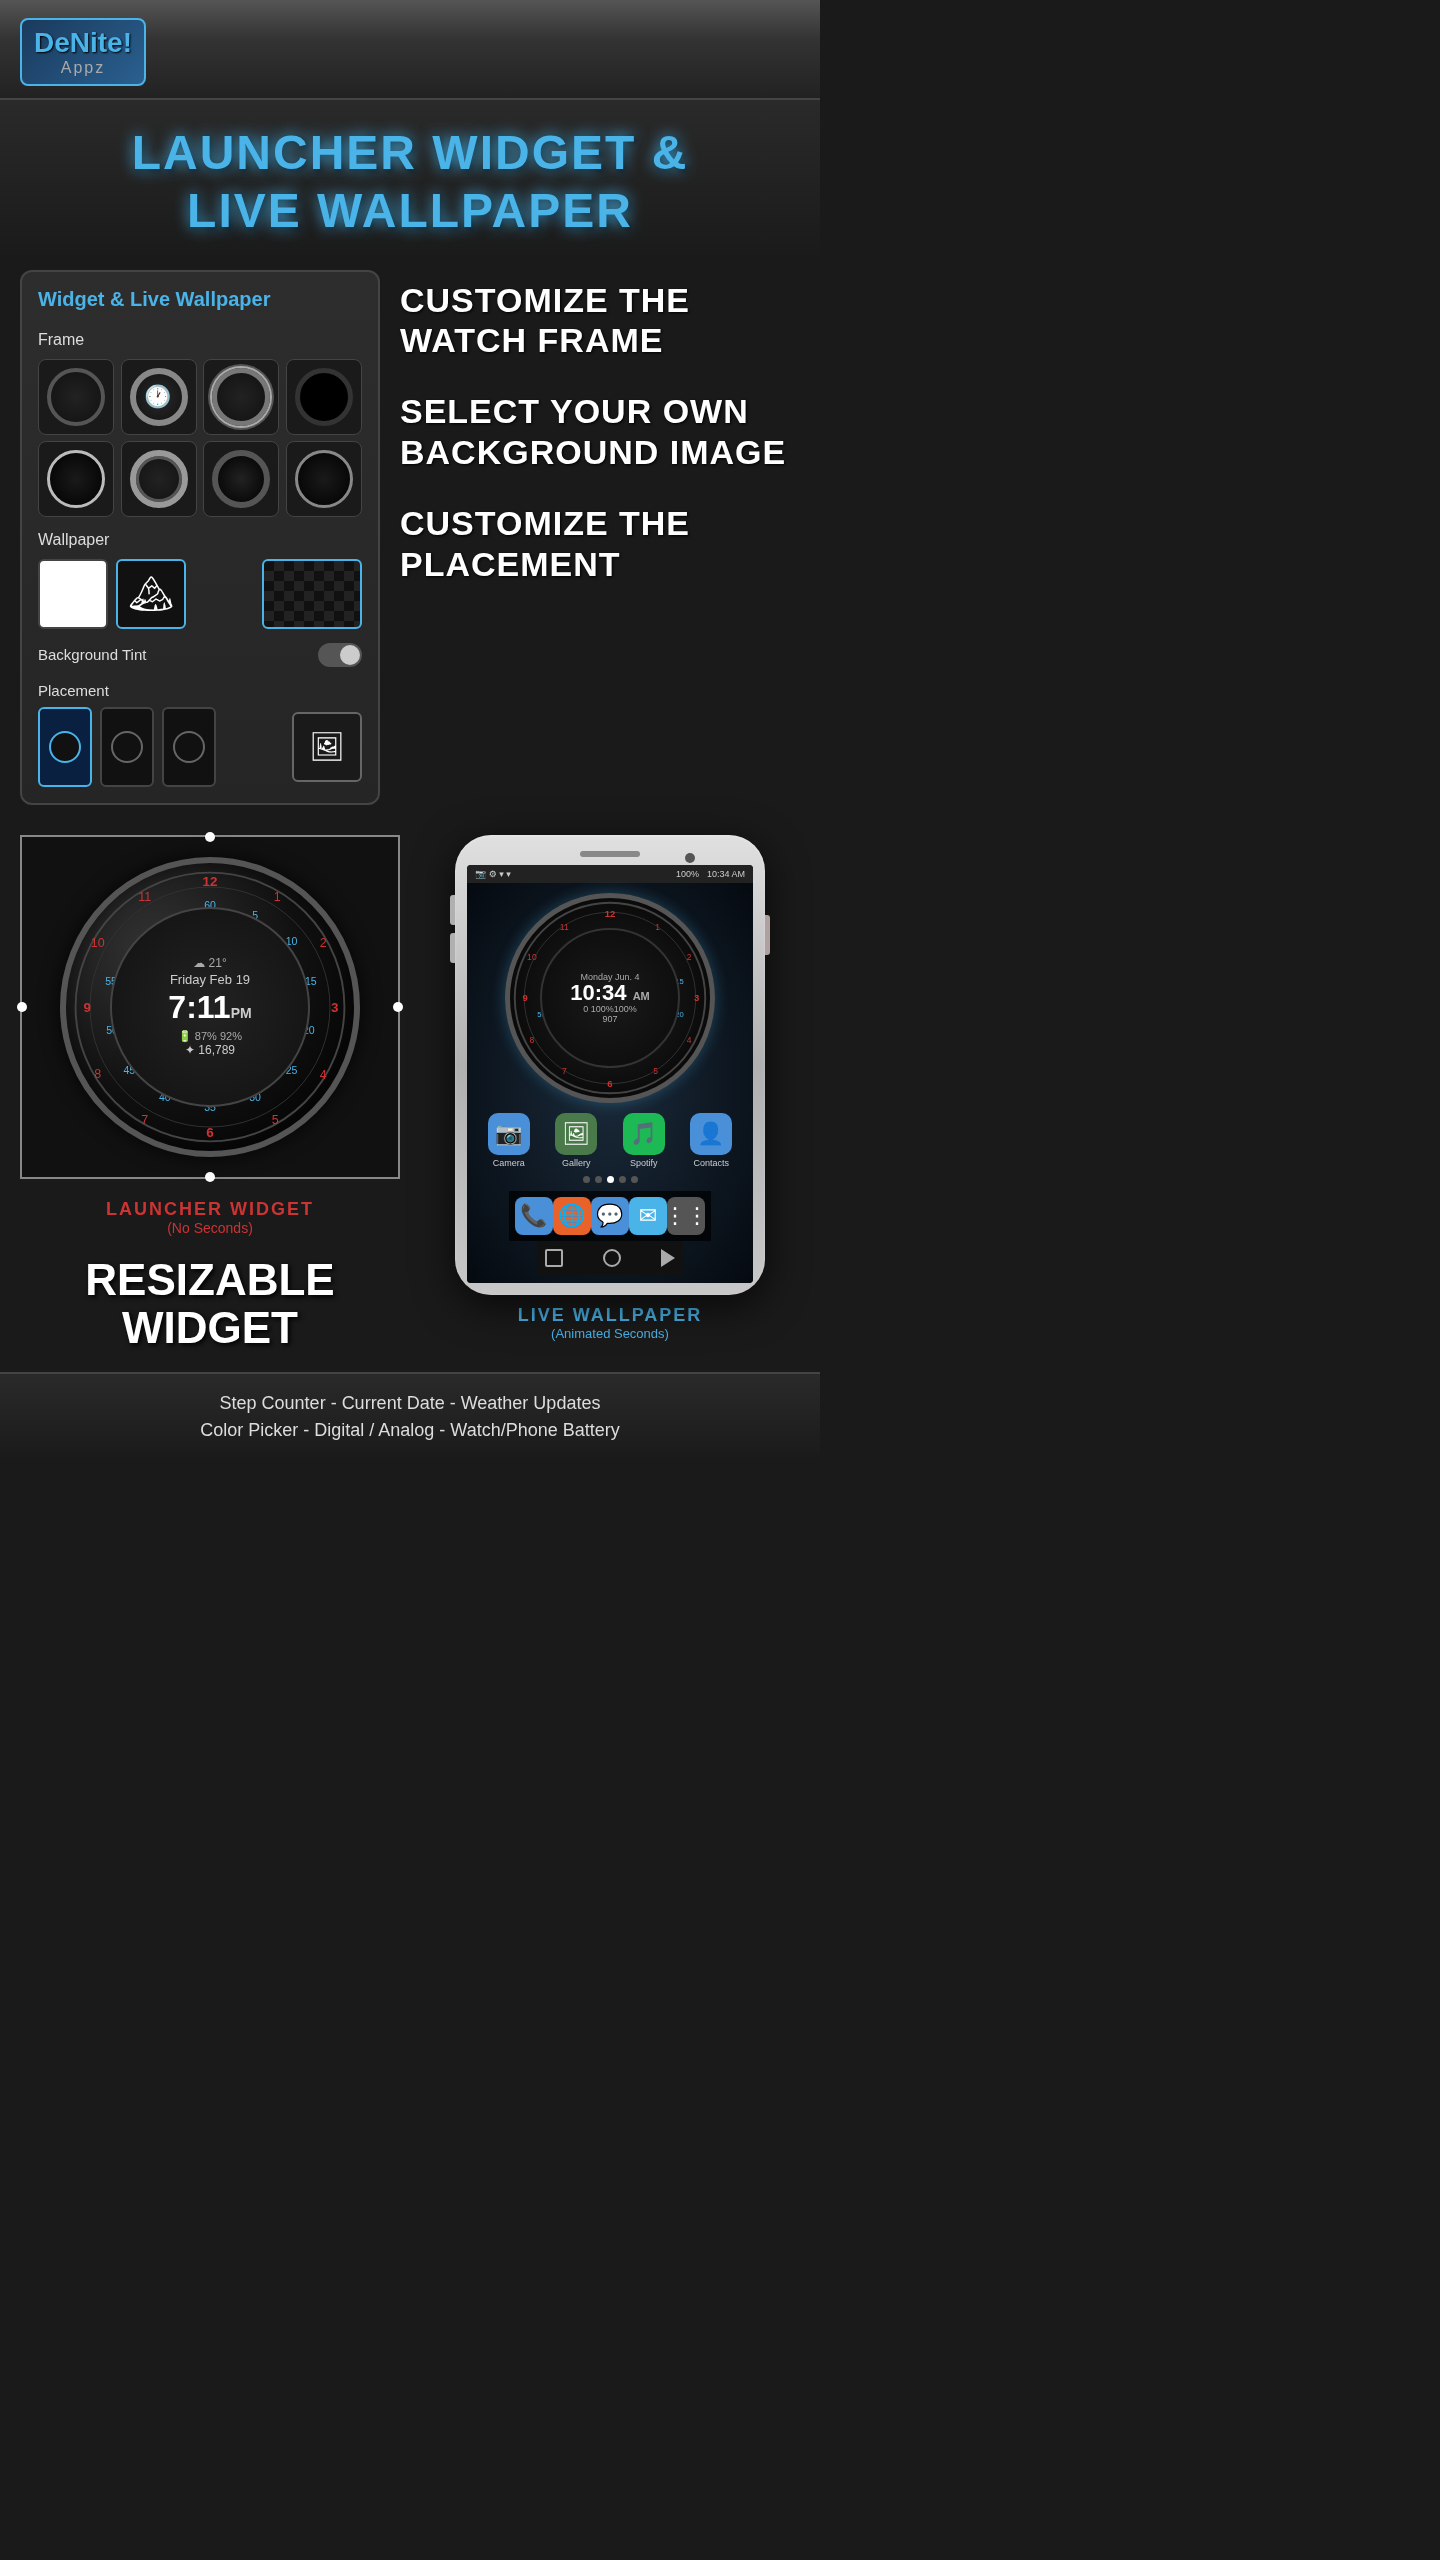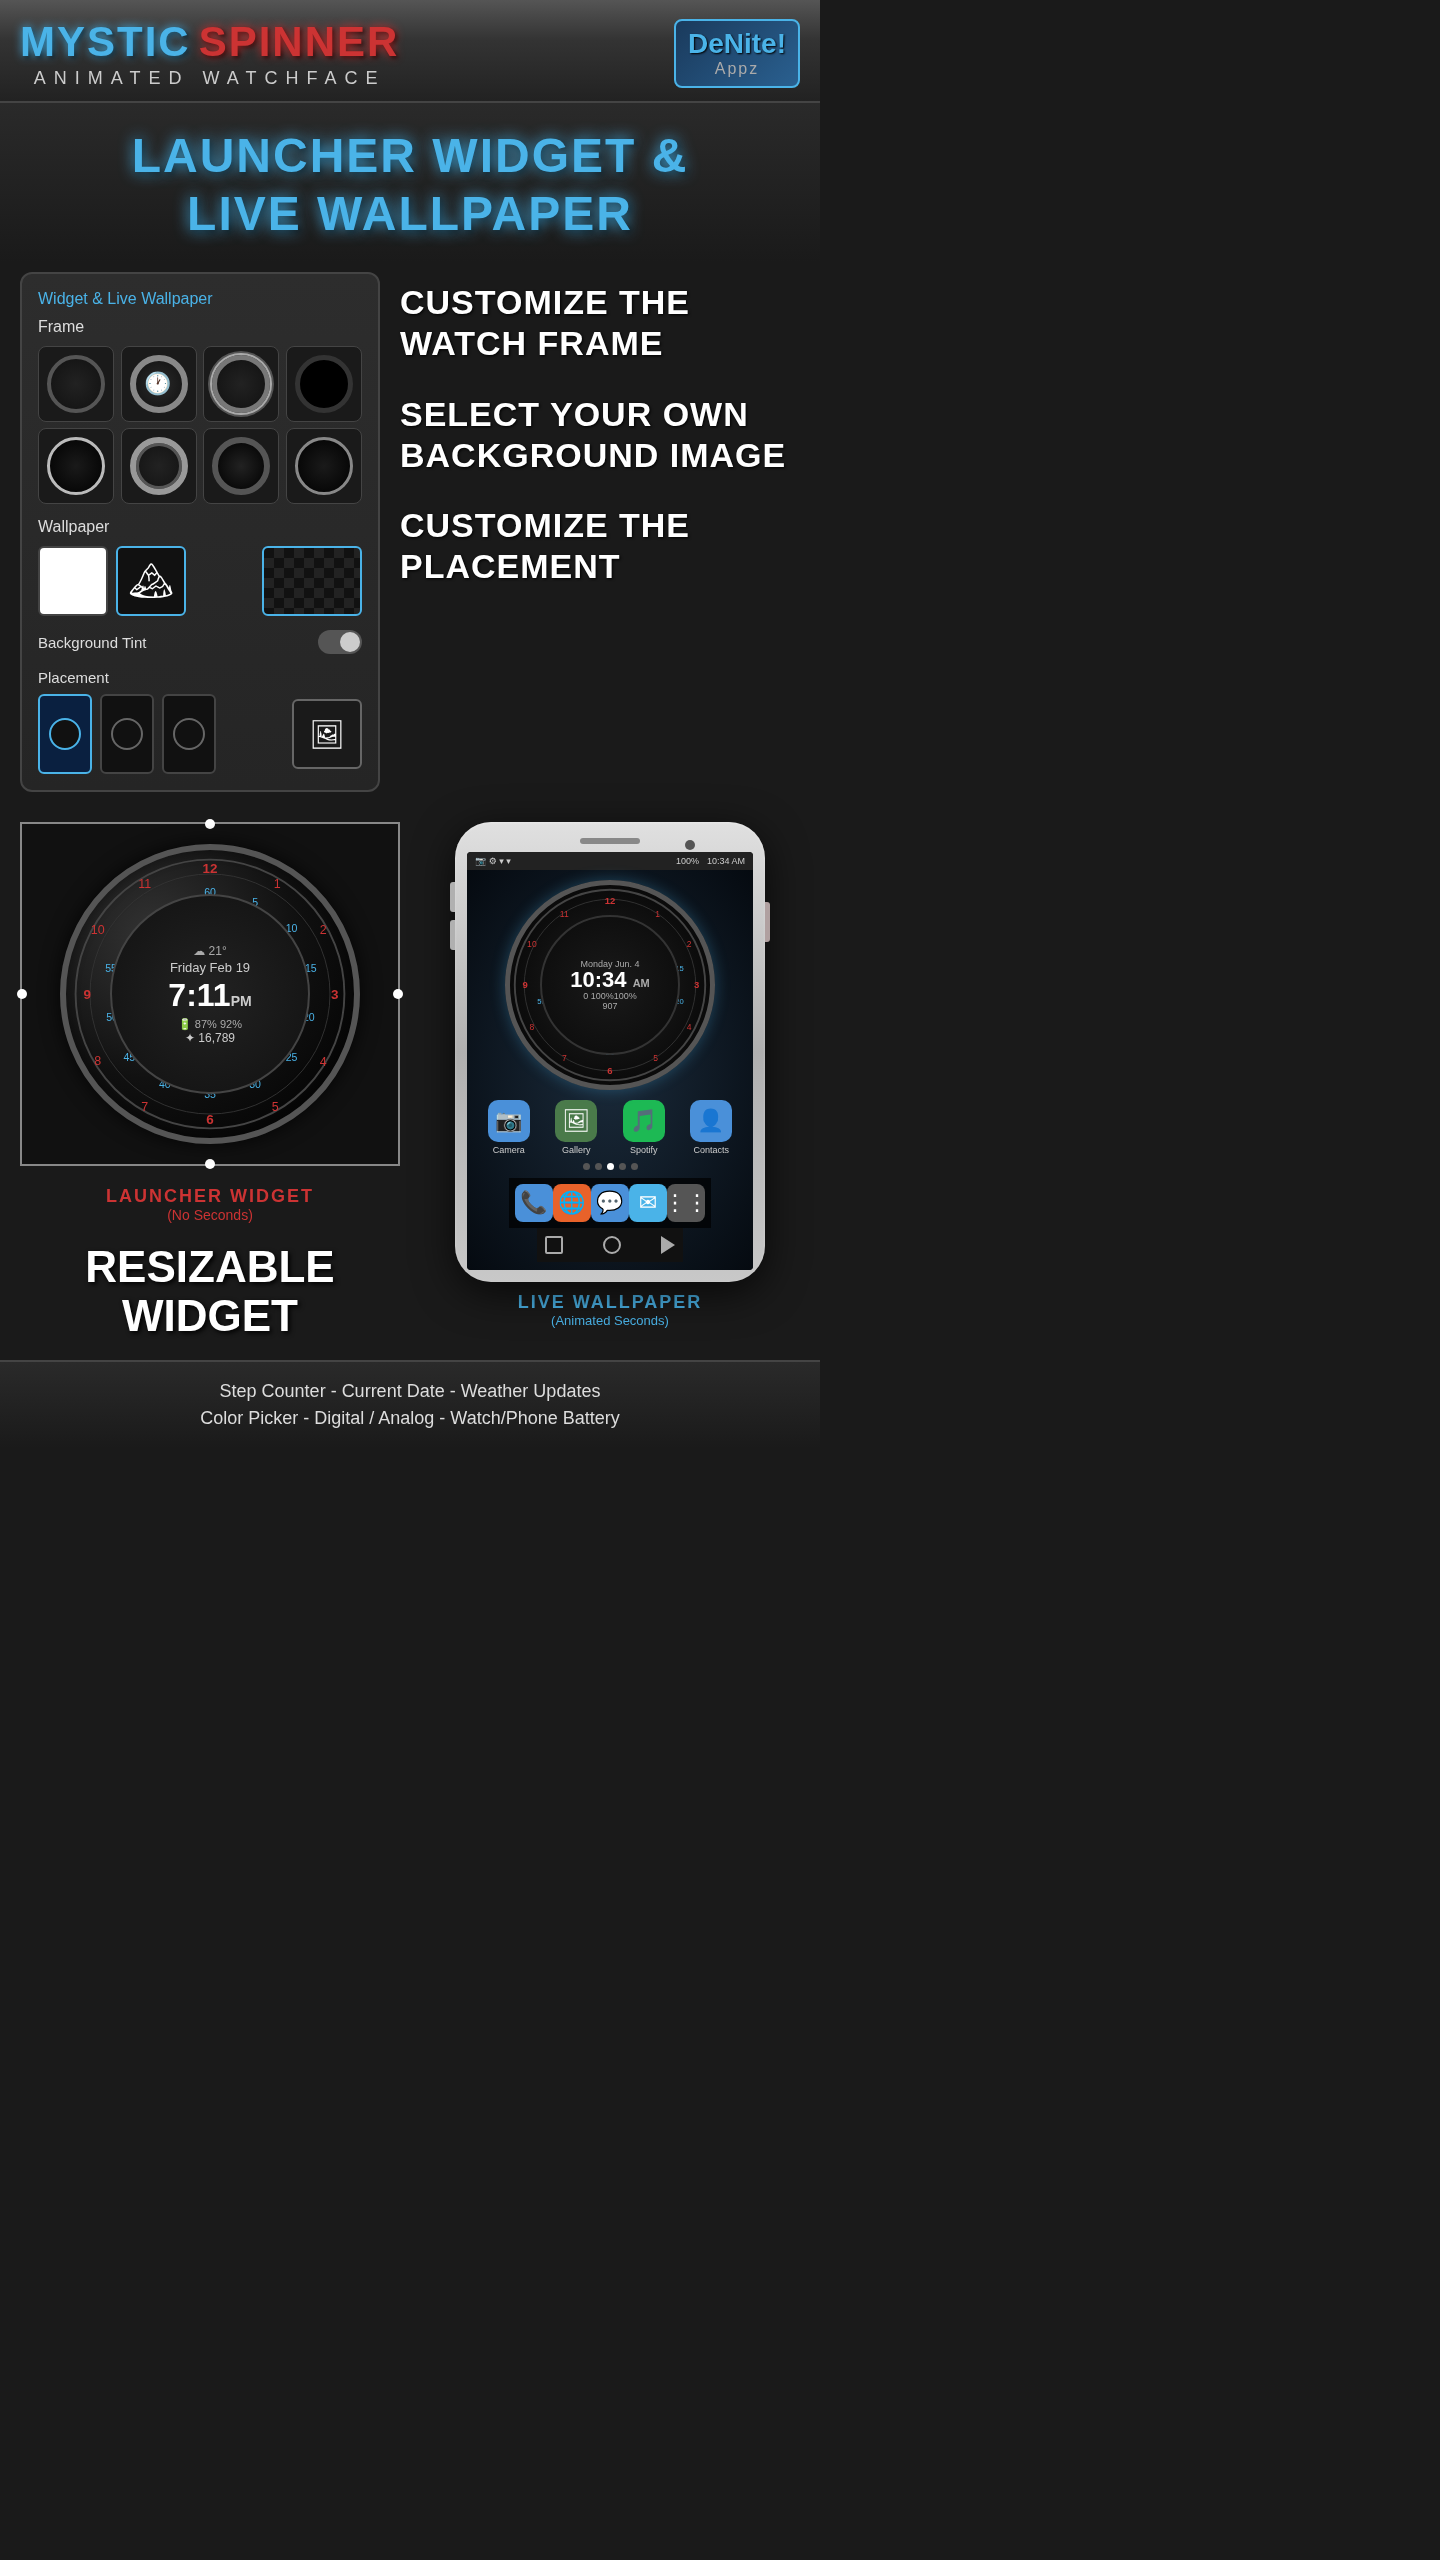--- a/index.html
+++ b/index.html
@@ -96,23 +96,23 @@
     .settings-panel {
       width: 360px;
       flex-shrink: 0;
       background: linear-gradient(180deg, #2d2d2d, #252525);
       border: 2px solid #444;
       border-radius: 12px;
       padding: 16px;
     }
     .panel-tab {
       color: #4ab3e8;
-      font-size: 16px;
-      margin-bottom: 10px;
-      font-weight: normal;
+      font-size: 20px;
+      margin-bottom: 20px;
+      font-weight: bold;
     }
     .panel-section-label {
       color: #ddd;
       font-size: 16px;
       margin-bottom: 10px;
     }
     .frame-grid {
       display: grid;
       grid-template-columns: repeat(4, 1fr);
       gap: 6px;
@@ -602,27 +602,20 @@
       position: absolute;
       top: 0; left: 0;
       width: 100%;
       height: 100%;
     }
   </style>
 </head>
 <body>
 
 <div class="header">
-  <div class="header-title">
-    <div class="header-title-row">
-      <span class="mystic-text">MYSTIC</span>
-      <span class="spinner-text">SPINNER</span>
-    </div>
-    <span class="animated-text">Animated Watchface</span>
-  </div>
   <div class="logo-box">
     <div class="logo-denite">DeNite!</div>
     <div class="logo-appz">Appz</div>
   </div>
 </div>
 
 <div class="section-title">
   <h1>
     <span>LAUNCHER WIDGET &amp;</span><br>
     <span>LIVE WALLPAPER</span>

